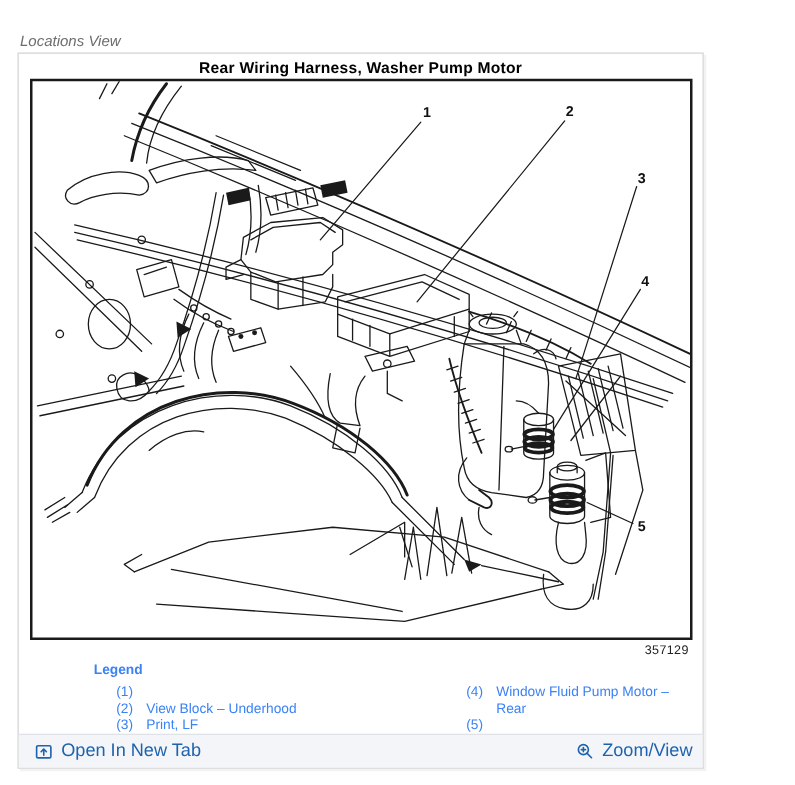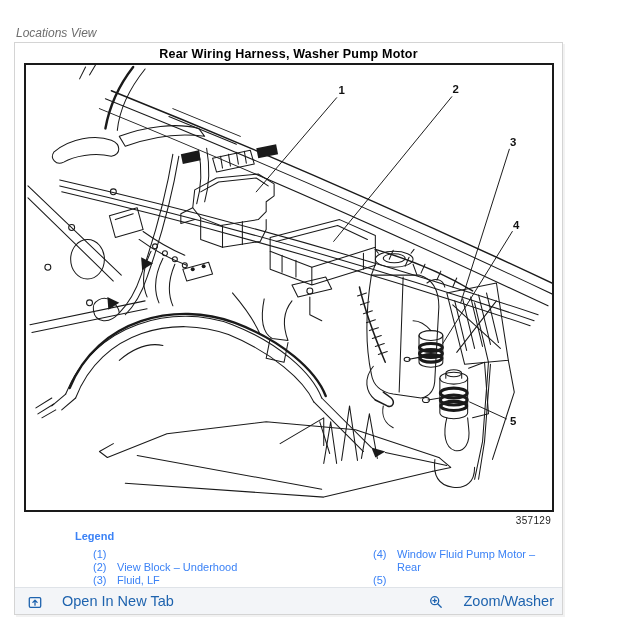--- a/index.html
+++ b/index.html
@@ -51,21 +51,21 @@
   .legend-col2 { flex:1; }
   .legend-item { display:flex; font-size:11px; line-height:13px; }
   .legend-num { width:24px; flex:none; }
   .footer {
     position:absolute; left:0; right:0; bottom:0; height:27px;
     background:var(--footer-bg,#f3f5f8); border-top:1px solid #dfe3e8;
     display:flex; align-items:center; justify-content:space-between;
     padding:0 8px 0 13px; box-sizing:border-box;
   }
   .link {
-    display:flex; align-items:flex-end; gap:20px;
+    display:flex; align-items:center; gap:7px;
     color:var(--link-blue,#1e63ae); font-size:14.5px; cursor:pointer;
     text-decoration:none;
   }
   .link svg { stroke:var(--link-blue,#1e63ae); fill:none; stroke-width:1.3; stroke-linecap:round; stroke-linejoin:round; }
 </style>
 </head>
 <body>
 
 <div class="view-label">Locations View</div>
 
@@ -258,21 +258,21 @@
       <div class="legend-col1">
         <div class="legend-item">
           <span class="legend-num">(1)</span>
         </div>
         <div class="legend-item">
           <span class="legend-num">(2)</span>
           <span>View Block – Underhood</span>
         </div>
         <div class="legend-item">
           <span class="legend-num">(3)</span>
-          <span>Fluid, LF</span>
+          <span>Print, LF</span>
         </div>
       </div>
       <div class="legend-col2">
         <div class="legend-item">
           <span class="legend-num">(4)</span>
           <span>Window Fluid Pump Motor – Rear</span>
         </div>
         <div class="legend-item">
           <span class="legend-num">(5)</span>
         </div>
@@ -286,17 +286,17 @@
         <rect x="1.3" y="2.6" width="11.4" height="9.7" rx="1.2"></rect>
         <path d="M7,10.2 L7,5.6 M4.9,7.4 L7,5.2 L9.1,7.4"></path>
       </svg>
       <span>Open In New Tab</span>
     </a>
     <a class="link">
       <svg width="14" height="14" viewBox="0 0 14 14">
         <circle cx="5.7" cy="5.7" r="4"></circle>
         <path d="M8.7,8.7 L12.2,12.2 M5.7,4 L5.7,7.4 M4,5.7 L7.4,5.7"></path>
       </svg>
-      <span>Zoom/Washer</span>
+      <span>Zoom/View</span>
     </a>
   </div>
 
 </div>
 
 </body></html>

